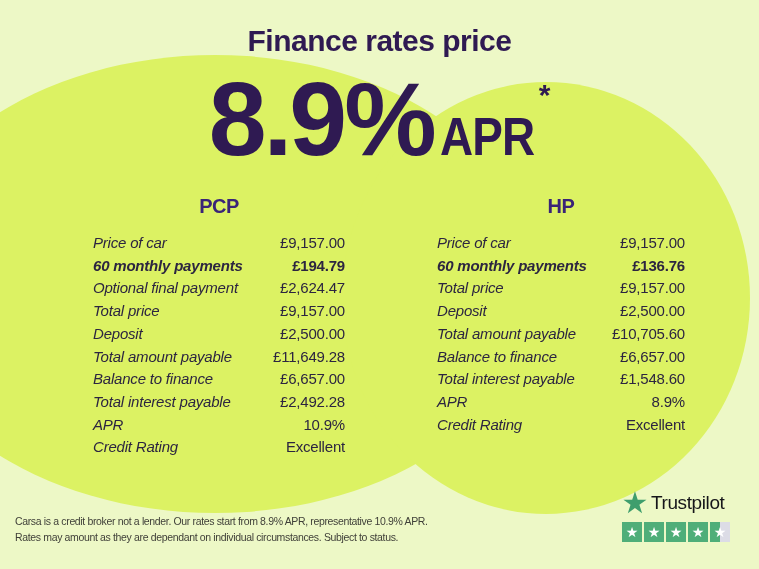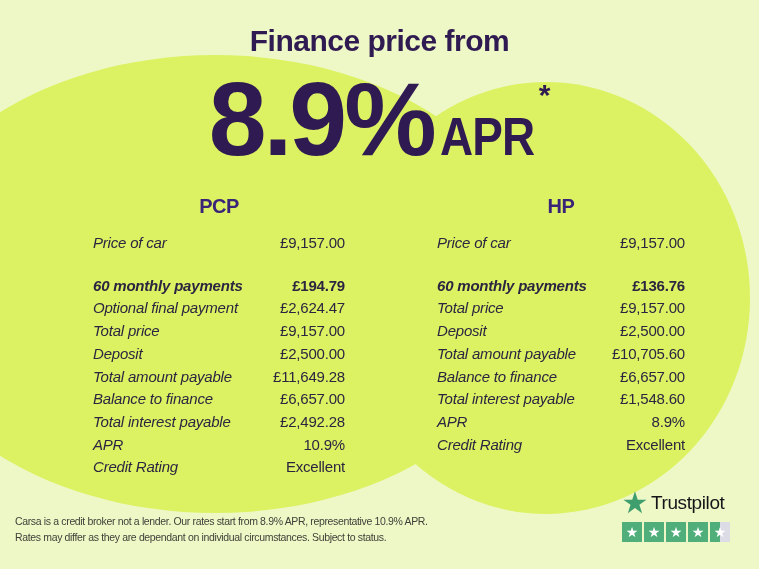--- a/index.html
+++ b/index.html
@@ -45,21 +45,21 @@
 
   .ftable{position:absolute;top:232px;}
   .ftable.pcp{left:93px;width:252px;}
   .ftable.hp{left:437px;width:248px;}
   .frow{
     display:flex;justify-content:space-between;align-items:baseline;
     line-height:22.7px;font-size:15px;letter-spacing:-0.2px;
   }
   .frow .flabel{text-align:right;white-space:nowrap;font-style:italic;}
   .frow .fvalue{text-align:right;white-space:nowrap;}
-  .frow.bold{font-weight:bold;margin-top:20px;}
+  .frow.bold{font-weight:bold;}
 
   .disclaimer{
     position:absolute;left:15px;top:514px;width:450px;
     font-size:10.5px;line-height:15.5px;letter-spacing:-0.35px;
     color:var(--disc,#3f3f38);
   }
   .disclaimer div{white-space:nowrap;}
 
   .trustpilot{position:absolute;left:620px;top:488px;width:132px;}
   .tp-logo-row{display:flex;align-items:center;height:30px;}
@@ -81,21 +81,21 @@
 </head>
 <body>
 
 <div class="canvas">
 
   <div class="blob blob-left"></div>
   <div class="blob blob-right"></div>
 
   <div class="content">
 
-    <div class="title">Finance price from</div>
+    <div class="title">Finance rates price</div>
 
     <div class="rate-line">
       <span class="rate-value">8.9%</span>
       <span class="rate-suffix">APR</span>
       <span class="rate-asterisk">*</span>
     </div>
 
     <div class="col-heading pcp">PCP</div>
     <div class="col-heading hp">HP</div>
 
@@ -175,21 +175,21 @@
           <span class="fvalue">8.9%</span>
         </div>
         <div class="frow">
           <span class="flabel">Credit Rating</span>
           <span class="fvalue">Excellent</span>
         </div>
       </div>
 
     <div class="disclaimer">
       <div>Carsa is a credit broker not a lender. Our rates start from 8.9% APR, representative 10.9% APR.</div>
-      <div>Rates may differ as they are dependant on individual circumstances. Subject to status.</div>
+      <div>Rates may amount as they are dependant on individual circumstances. Subject to status.</div>
     </div>
 
     <div class="trustpilot">
       <div class="tp-logo-row">
         <span class="tp-logo-star">★</span>
         <span class="tp-brand">Trustpilot</span>
       </div>
       <div class="tp-stars">
           <div class="tp-box">
             <span class="tp-star">★</span>

